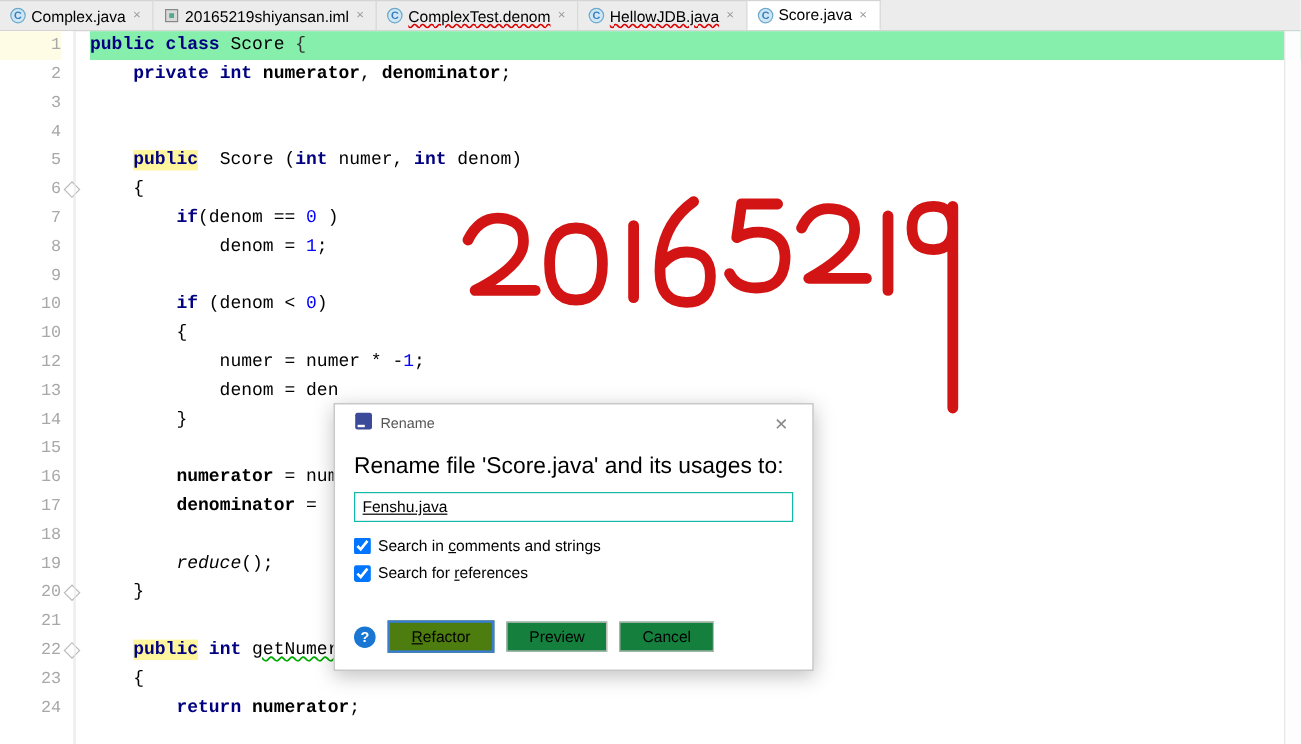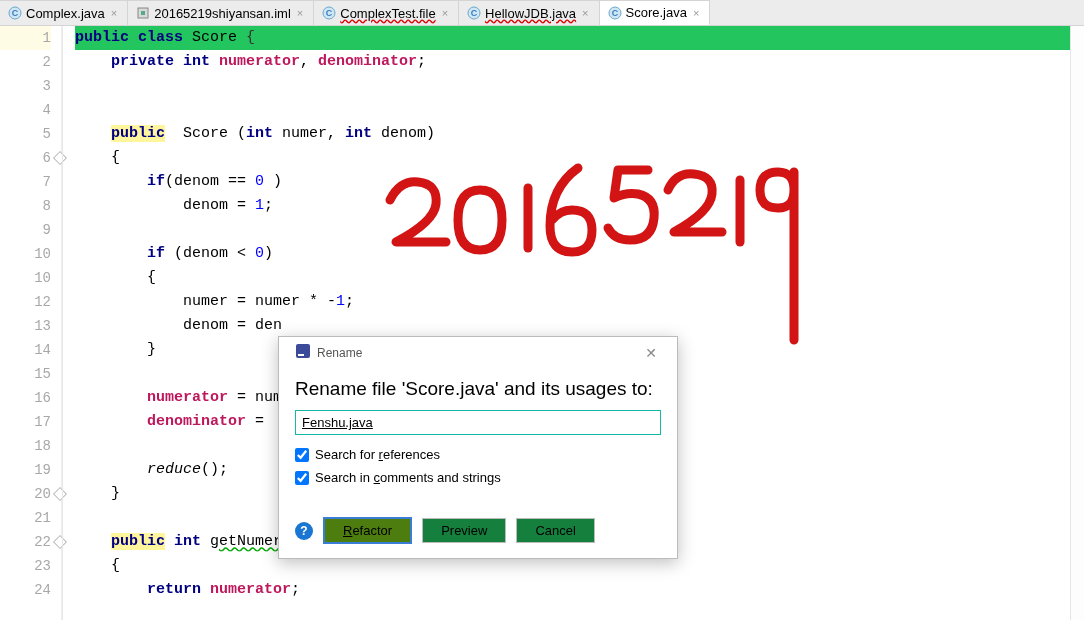--- a/index.html
+++ b/index.html
@@ -83,24 +83,24 @@
       font-family: "Courier New", monospace;
       font-size: 15px;
       padding-left: 12px;
     }
     .code-line {
       height: 24px;
       line-height: 24px;
       white-space: pre;
     }
     .code-line.decl {
-      background: #22c55e;
+      background: #86efac;
     }
     .kw { color: #000080; font-weight: bold; }
-    .ident { color: #be185d; font-weight: bold; }
+    .ident { color: #000000; font-weight: bold; }
     .num { color: #0000ff; }
     .punct { color: #333; }
     .call { font-style: italic; }
     .pub-hl { background: #fff59d; font-weight: bold; color: #000080; }
     
     .dialog {
       position: absolute;
       top: 336px;
       left: 278px;
       width: 400px;
@@ -215,21 +215,21 @@
     <span>20165219shiyansan.iml</span>
     <span class="close">×</span>
   </div>
   <div class="tab">
     <span class="tab-icon">
       <svg width="14" height="14">
           <circle cx="7" cy="7" r="6" fill="#cfe7f5" stroke="#6aa8cc"></circle>
           <text x="7" y="10" text-anchor="middle" font-size="9" fill="#3a7dbd" font-weight="bold">C</text>
         </svg>
     </span>
-    <span class="squiggle">ComplexTest.file</span>
+    <span class="squiggle">ComplexTest.denom</span>
     <span class="close">×</span>
   </div>
   <div class="tab">
     <span class="tab-icon">
       <svg width="14" height="14">
           <circle cx="7" cy="7" r="6" fill="#cfe7f5" stroke="#6aa8cc"></circle>
           <text x="7" y="10" text-anchor="middle" font-size="9" fill="#3a7dbd" font-weight="bold">C</text>
         </svg>
     </span>
     <span class="squiggle">HellowJDB.java</span>
@@ -340,25 +340,25 @@
     </span>
     <span style="margin-left:6px">Rename</span>
     <span class="spacer"></span>
     <span class="dlg-close">✕</span>
   </div>
   <div class="dlg-body">
     <div class="dlg-label">Rename file 'Score.java' and its usages to:</div>
     <input class="dlg-input" type="text" value="Fenshu.java" style="">
     <label class="dlg-check">
       <input type="checkbox" checked="" style="">
-      <span><span>Search for </span><span class="underline">r</span><span>eferences</span></span>
+      <span><span>Search in </span><span class="underline">c</span><span>omments and strings</span></span>
     </label>
     <label class="dlg-check">
       <input type="checkbox" checked="" style="">
-      <span><span>Search in </span><span class="underline">c</span><span>omments and strings</span></span>
+      <span><span>Search for </span><span class="underline">r</span><span>eferences</span></span>
     </label>
   </div>
   <div class="dlg-buttons">
     <span class="help">?</span>
     <button class="btn primary"><span class="underline">R</span><span>efactor</span></button>
     <button class="btn">Preview</button>
     <button class="btn">Cancel</button>
   </div>
 </div>
 

